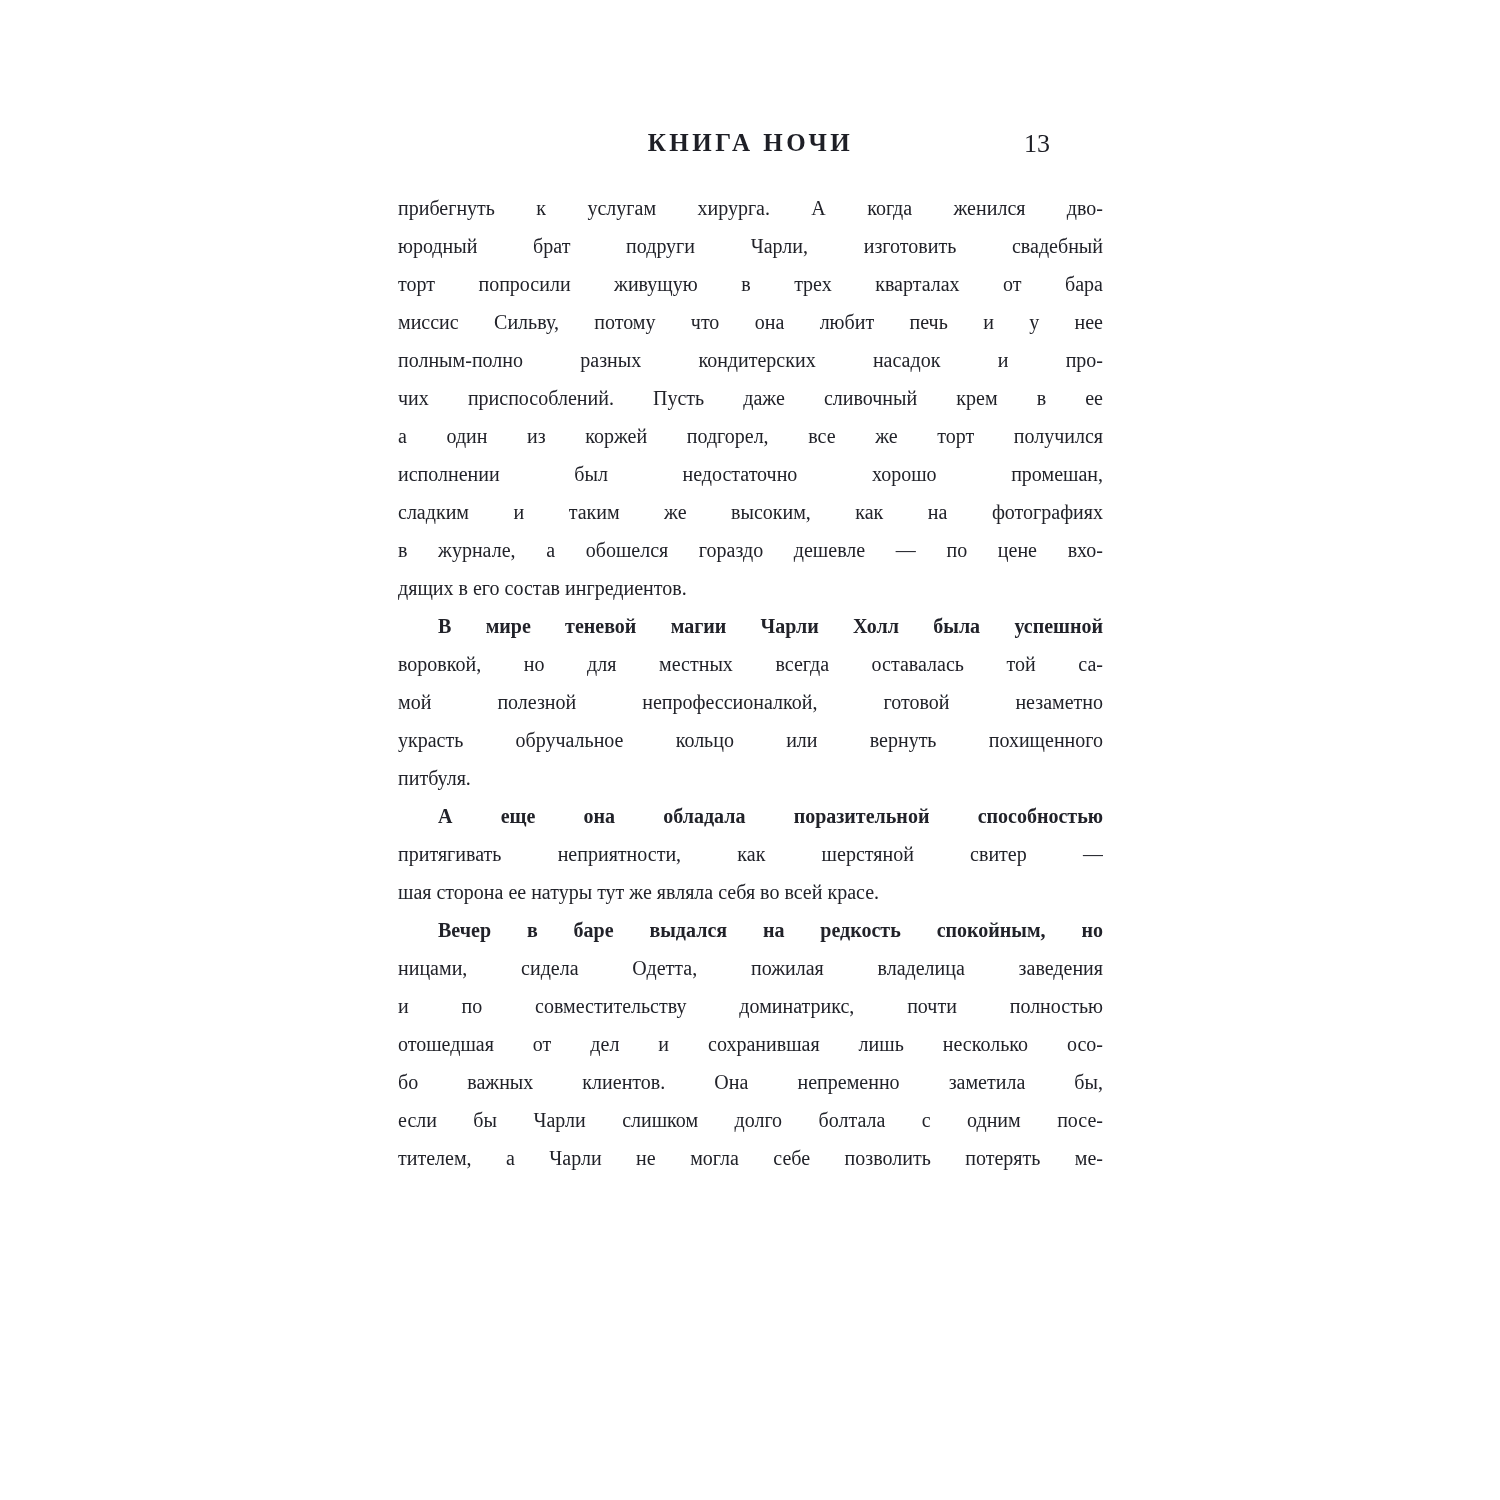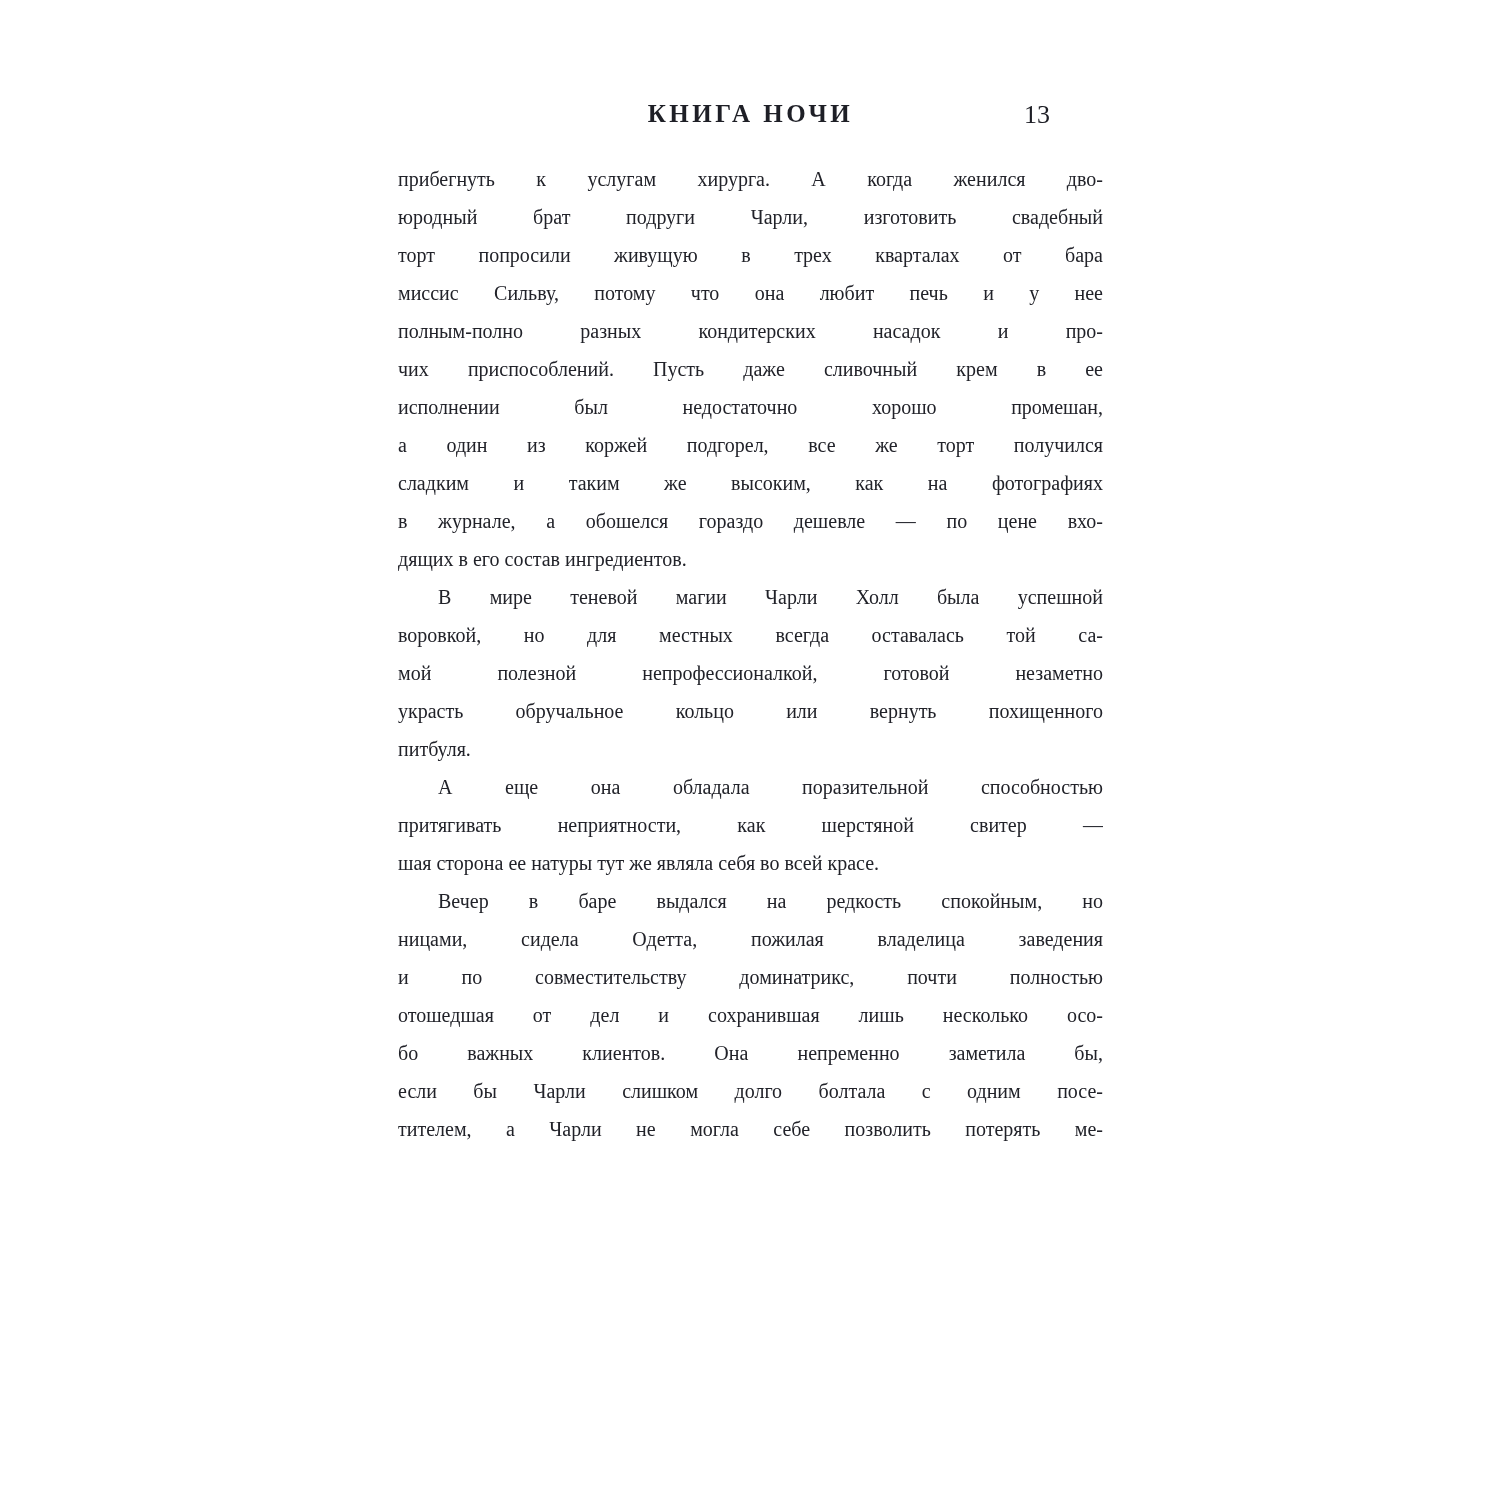--- a/index.html
+++ b/index.html
@@ -23,20 +23,21 @@
   .content {
     position: absolute;
     left: 398px;
     top: 100px;
     width: 705px;
   }
   .running-header {
     position: relative;
     height: 34px;
     margin-bottom: 26px;
+    margin-top: 29px;
   }
   .book-title {
     position: absolute;
     left: 0;
     right: 0;
     text-align: center;
     font-weight: 700;
     font-size: 25px;
     letter-spacing: 3.5px;
     color: #1e1f26;
@@ -62,41 +63,42 @@
     text-align: justify;
     text-align-last: justify;
     white-space: normal;
     overflow: hidden;
   }
   .line.lastline {
     text-align-last: left;
   }
   .line.indent {
     text-indent: 40px;
+    font-weight: bold;
   }
 </style>
 </head>
 <body>
 
 <div class="page">
   <div class="content">
     <div class="running-header">
       <div class="book-title">КНИГА НОЧИ</div>
       <div class="page-number">13</div>
     </div>
     <div class="body-text">
         <div class="paragraph">
           <div class="line">прибегнуть к услугам хирурга. А когда женился дво-</div>
           <div class="line">юродный брат подруги Чарли, изготовить свадебный</div>
           <div class="line">торт попросили живущую в трех кварталах от бара</div>
           <div class="line">миссис Сильву, потому что она любит печь и у нее</div>
           <div class="line">полным-полно разных кондитерских насадок и про-</div>
           <div class="line">чих приспособлений. Пусть даже сливочный крем в ее</div>
+          <div class="line">а один из коржей подгорел, все же торт получился</div>
           <div class="line">исполнении был недостаточно хорошо промешан,</div>
-          <div class="line">а один из коржей подгорел, все же торт получился</div>
           <div class="line">сладким и таким же высоким, как на фотографиях</div>
           <div class="line">в журнале, а обошелся гораздо дешевле — по цене вхо-</div>
           <div class="line lastline">дящих в его состав ингредиентов.</div>
         </div>
         <div class="paragraph">
           <div class="line indent">В мире теневой магии Чарли Холл была успешной</div>
           <div class="line">воровкой, но для местных всегда оставалась той са-</div>
           <div class="line">мой полезной непрофессионалкой, готовой незаметно</div>
           <div class="line">украсть обручальное кольцо или вернуть похищенного</div>
           <div class="line lastline">питбуля.</div>

